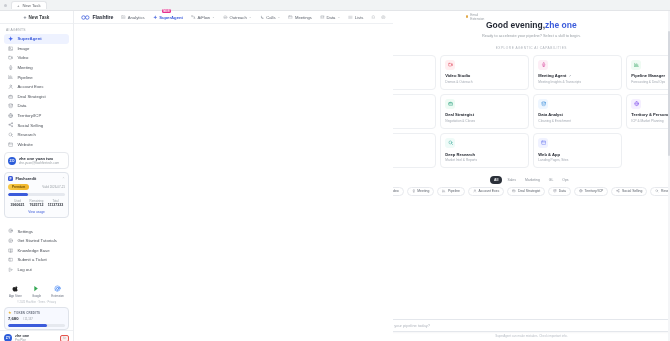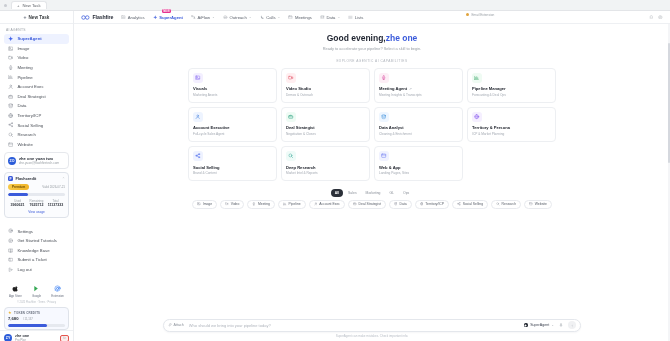--- a/index.html
+++ b/index.html
@@ -146,21 +146,21 @@
   .sb-foot-name { font-size: 3.8px; font-weight: 700; color: #2b3039; }
   .sb-foot-sub { font-size: 2.9px; color: #9aa0a6; }
   .foot-btn {
     margin-left: auto; width: 9px; height: 7px;
     border: 1px solid #e4564f; border-radius: 2px;
     background: #fdeceb; display: flex; align-items: center;
     justify-content: center; color: #9aa0a6; font-size: 3.4px;
   }
 
   
-  .main { flex: 1; display: flex; flex-direction: column; min-width: 0; background: #fff; }
+  .main { flex: 1; display: flex; flex-direction: row; min-width: 0; background: #fff; }
 
   .topnav {
     height: 13px; flex: 0 0 13px;
     display: flex; align-items: center; gap: 8px;
     padding: 0 7px; border-bottom: 1px solid #eef0f3;
     position: relative;
   }
   .brand { display: flex; align-items: center; gap: 2.5px; }
   .brand-mark { width: 9px; height: 5px; }
   .brand-mark svg { width: 100%; height: 100%; display: block; }

